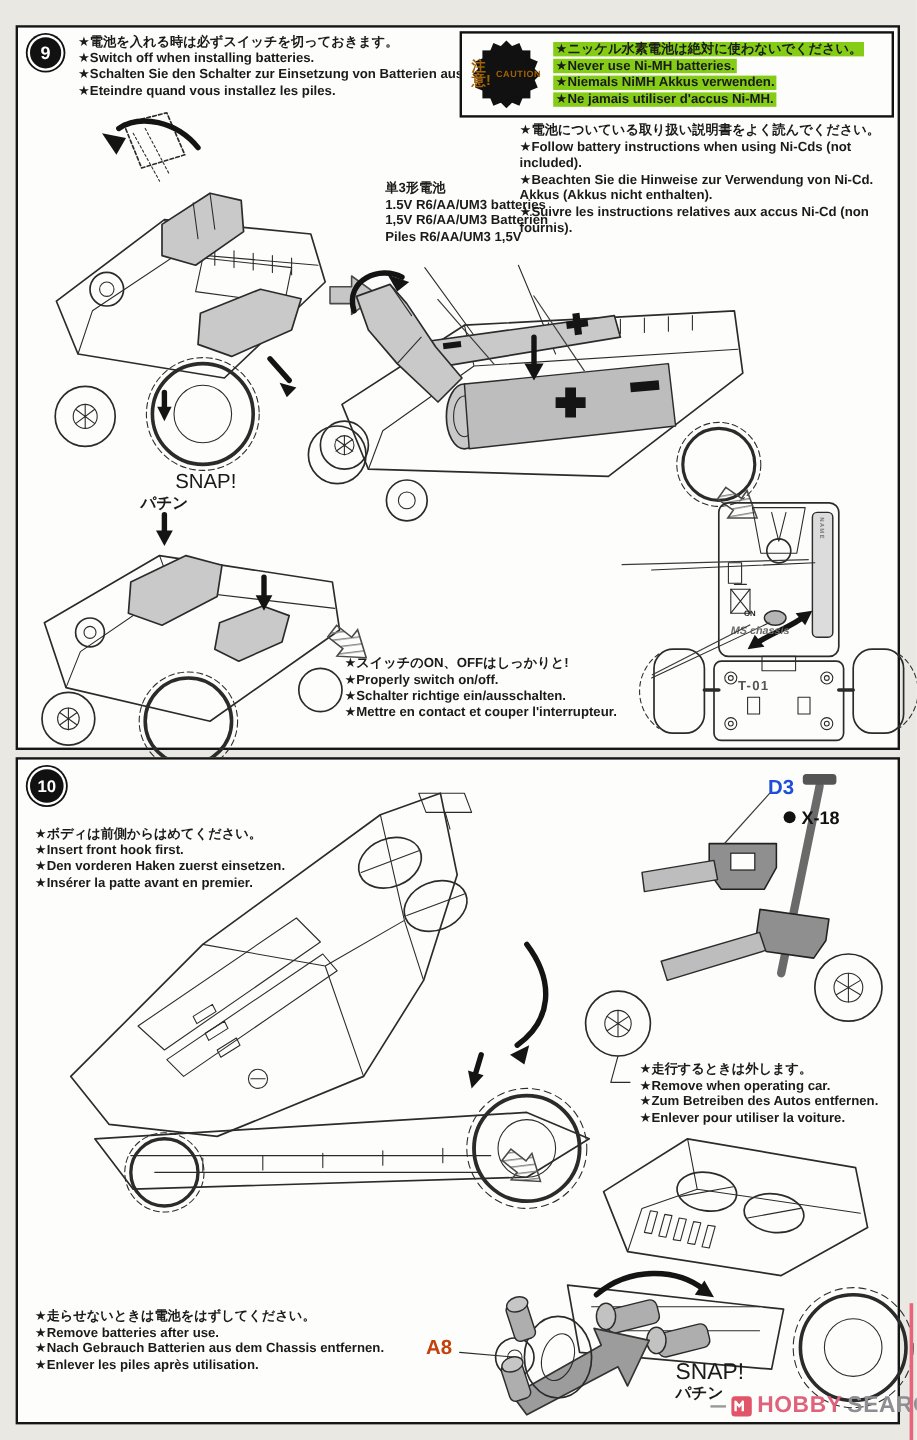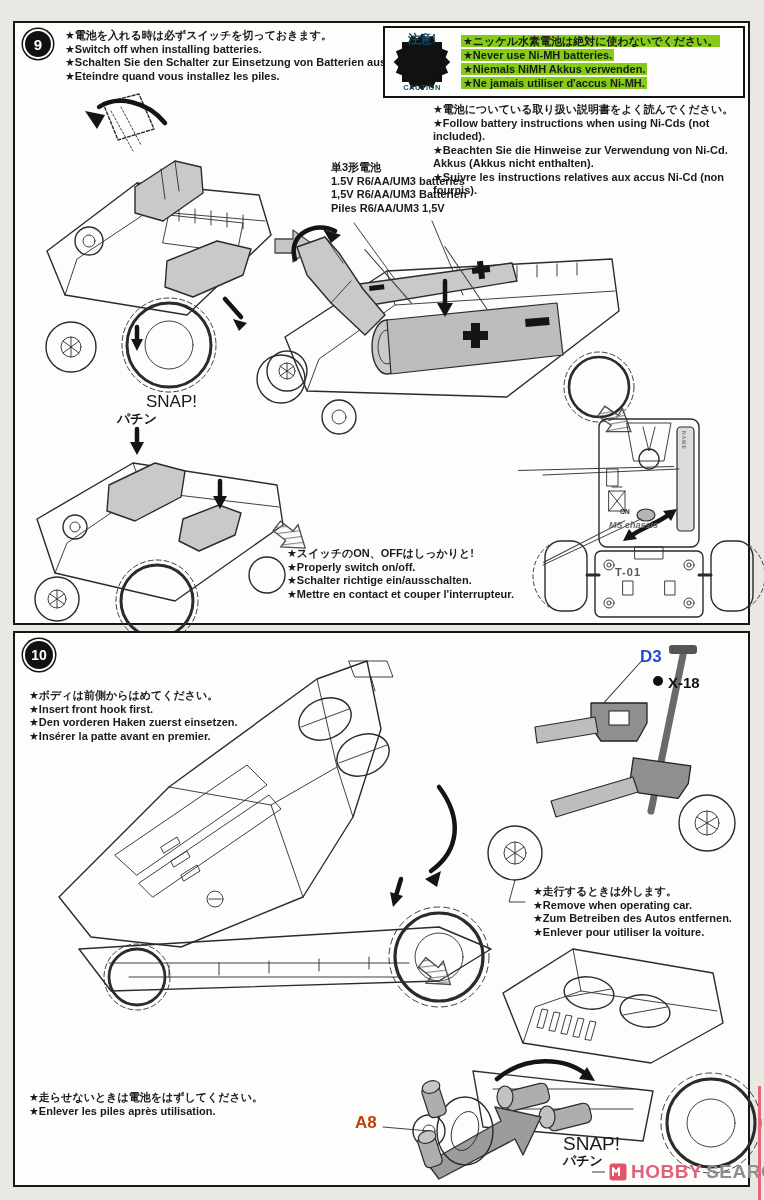--- a/index.html
+++ b/index.html
@@ -14,22 +14,22 @@
          box-shadow:0 0 0 2px #fff,0 0 0 3.5px #111;}
   .txt p{margin:0;font-size:11px;font-weight:700;line-height:13.5px;}
   .caution-box{position:absolute;border:2px solid #111;display:flex;align-items:center;
                box-sizing:border-box;padding:3px 4px 3px 8px;background:#fdfdfb;}
   .burst{position:relative;width:58px;height:58px;flex:0 0 58px;margin-right:10px;}
   .burst i{position:absolute;inset:9px;background:#111;display:block;}
   .burst i:nth-child(1){transform:rotate(0deg);}
   .burst i:nth-child(2){transform:rotate(22.5deg);}
   .burst i:nth-child(3){transform:rotate(45deg);}
   .burst i:nth-child(4){transform:rotate(67.5deg);}
-  .burst .bt{position:absolute;inset:0;display:flex;flex-direction:column;align-items:center;
-             justify-content:space-between;color:#0c4a6e;z-index:2;}
+  .burst .bt{position:absolute;inset:0;display:flex;flex-direction:row;align-items:center;
+             justify-content:space-between;color:#a16207;z-index:2;}
   .burst .bt span{display:block;line-height:1;}
   .burst .bt .j{font-size:12px;font-weight:700;margin-bottom:2px;}
   .burst .bt .e{font-size:7.5px;font-weight:700;letter-spacing:.5px;}
   .c-lines p{margin:1px 0;font-size:11px;font-weight:700;line-height:13px;white-space:nowrap;}
   .c-lines .hl{background:#84cc16;padding:0 2px;}
   .snap .en{display:block;font-size:17px;font-weight:400;line-height:18px;text-align:right;}
   .snap .ja{display:block;font-size:13px;font-weight:700;line-height:15px;}
   .callout{display:inline-flex;width:14px;height:14px;border:1.5px solid #111;border-radius:50%;
            align-items:center;justify-content:center;font-size:9.5px;font-weight:700;margin-left:2px;
            vertical-align:middle;background:#fff;}
@@ -87,21 +87,21 @@
       </div>
     </div>
 
     <div class="txt abs" style="left:418px;top:80px;width:316px;">
       <p>★電池についている取り扱い説明書をよく読んでください。</p>
       <p>★Follow battery instructions when using Ni-Cds (not included).</p>
       <p>★Beachten Sie die Hinweise zur Verwendung von Ni-Cd. Akkus (Akkus nicht enthalten).</p>
       <p>★Suivre les instructions relatives aux accus Ni-Cd (non fournis).</p>
     </div>
 
-    <div class="txt abs" style="left:306px;top:138px;width:210px;margin-left:10px;">
+    <div class="txt abs" style="left:306px;top:128px;width:210px;">
       <p>単3形電池</p>
       <p>1.5V R6/AA/UM3 batteries</p>
       <p>1,5V R6/AA/UM3 Batterien</p>
       <p>Piles R6/AA/UM3 1,5V</p>
     </div>
 
     <svg style="left:4px;top:66px;" width="312" height="316" viewBox="0 0 312 316">
       <path class="s" style="stroke-dasharray:3 2" d="M84 14 l36 -9 15 35 -36 11 z"></path>
       <path class="s thin" style="stroke-dasharray:2 2" d="M92 22 l22 40 M102 18 l20 38"></path>
       <path class="thick" d="M146 34 C128 12 98 6 80 18"></path>
@@ -353,20 +353,22 @@
 
     <span class="tinylab" style="left:340px;top:480px;font-size:17px;color:#c2410c;">A8</span>
 
     <div class="snap abs" style="left:548px;top:502px;">
       <span class="en" style="font-size:19px;">SNAP!</span>
       <span class="ja">パチン</span>
     </div>
 
     <div class="txt abs" style="left:14px;top:458px;width:308px;">
       <p>★走らせないときは電池をはずしてください。</p>
+      <p>★Remove batteries after use.</p>
+      <p>★Nach Gebrauch Batterien aus dem Chassis entfernen.</p>
       <p>★Enlever les piles après utilisation.</p>
     </div>
   </div>
 
   <div class="leader" style="left:518px;top:470px;width:156px;transform:rotate(-1.5deg);"></div>
   <div class="leader" style="left:365px;top:249px;width:72px;transform:rotate(49deg);"></div>
   <div class="leader" style="left:445px;top:246px;width:76px;transform:rotate(56deg);"></div>
   <div class="leader" style="left:543px;top:562px;width:92px;transform:rotate(-27deg);"></div>
 
   <div class="wm" style="left:592px;top:1161px;">

